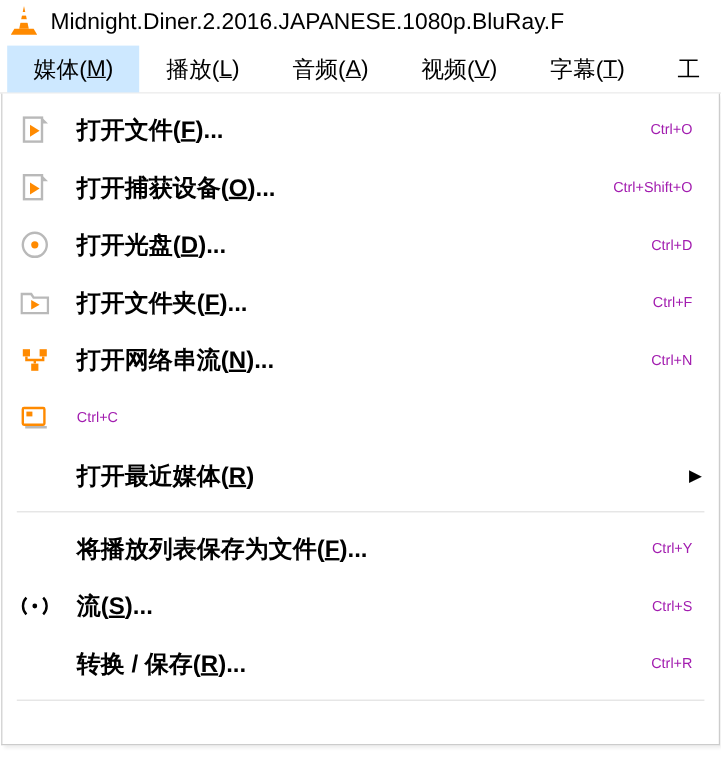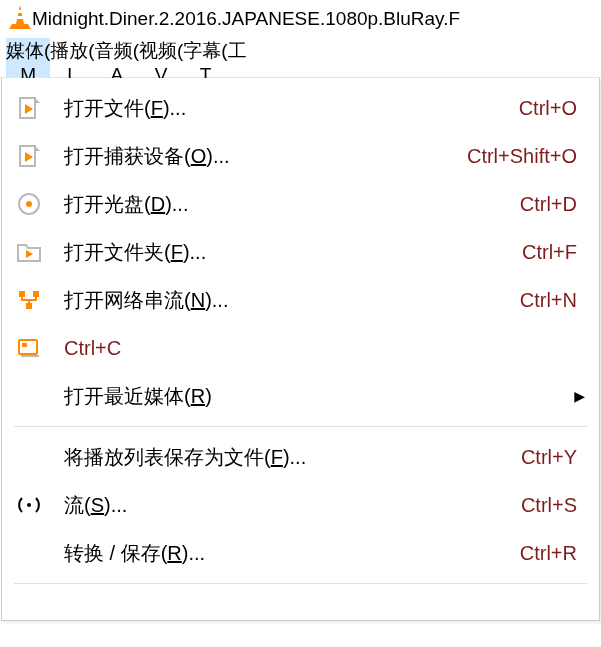--- a/index.html
+++ b/index.html
@@ -11,42 +11,42 @@
     height: 647px;
     overflow: hidden;
     color: #000;
   }
   .titlebar {
     display: flex;
     align-items: center;
     height: 38px;
     padding: 16px 8px;
     background: #ffffff;
+    gap: 10px;
   }
   .title-text {
     font-size: 19px;
     white-space: nowrap;
     overflow: hidden;
   }
   .menubar {
     display: flex;
     align-items: stretch;
     height: 40px;
     background: #ffffff;
     border-bottom: 1px solid #e5e5e5;
     padding-left: 6px;
   }
   .menubar-item {
     display: flex;
     align-items: center;
-    padding: 0 0;
+    padding: 0 22px;
     font-size: 19px;
     cursor: default;
     white-space: nowrap;
-    flex-direction: column;
   }
   .menubar-item.active {
     background: #cde8ff;
   }
   .underline { text-decoration: underline; }
   .dropdown {
     position: absolute;
     left: 1px;
     top: 78px;
     width: 599px;
@@ -70,25 +70,26 @@
     height: 26px;
     margin-right: 22px;
     flex: 0 0 26px;
     display: flex;
     align-items: center;
     justify-content: center;
   }
   .menu-label {
     flex: 1 1 auto;
     white-space: nowrap;
+    font-weight: bold;
   }
   .menu-shortcut {
     flex: 0 0 auto;
-    font-size: 20px;
-    color: #7f1d1d;
+    font-size: 12px;
+    color: #a21caf;
     white-space: nowrap;
   }
   .submenu-arrow {
     position: absolute;
     right: 14px;
     font-size: 14px;
     color: #000;
   }
   .menu-sep {
     height: 1px;

